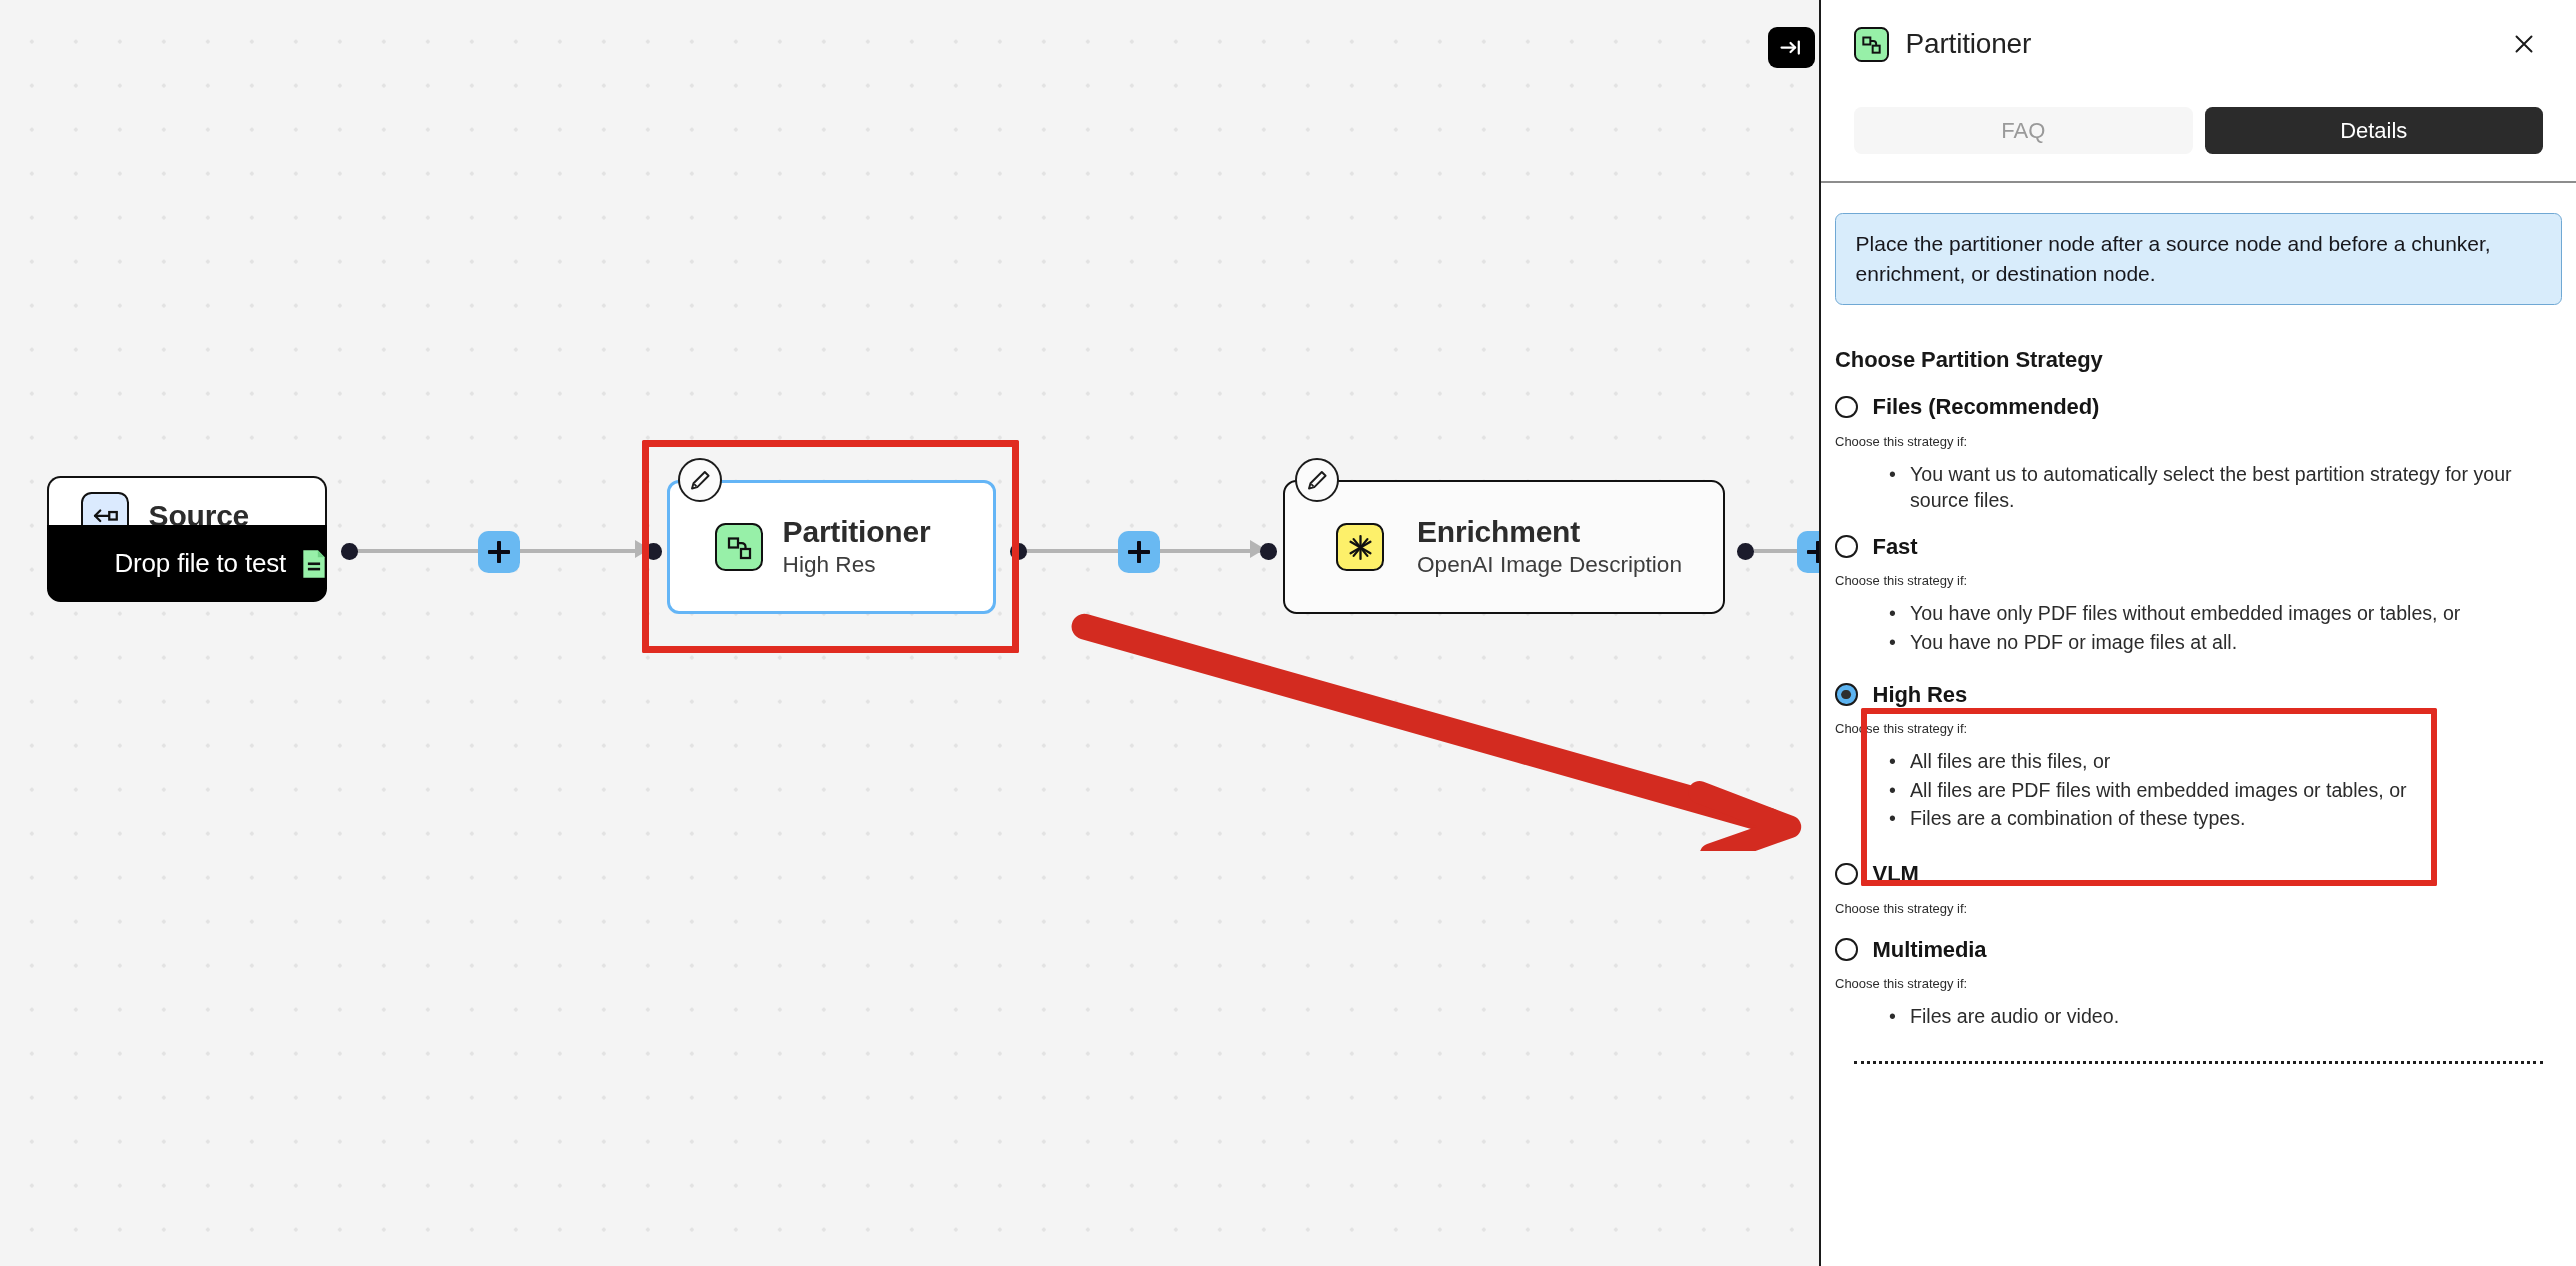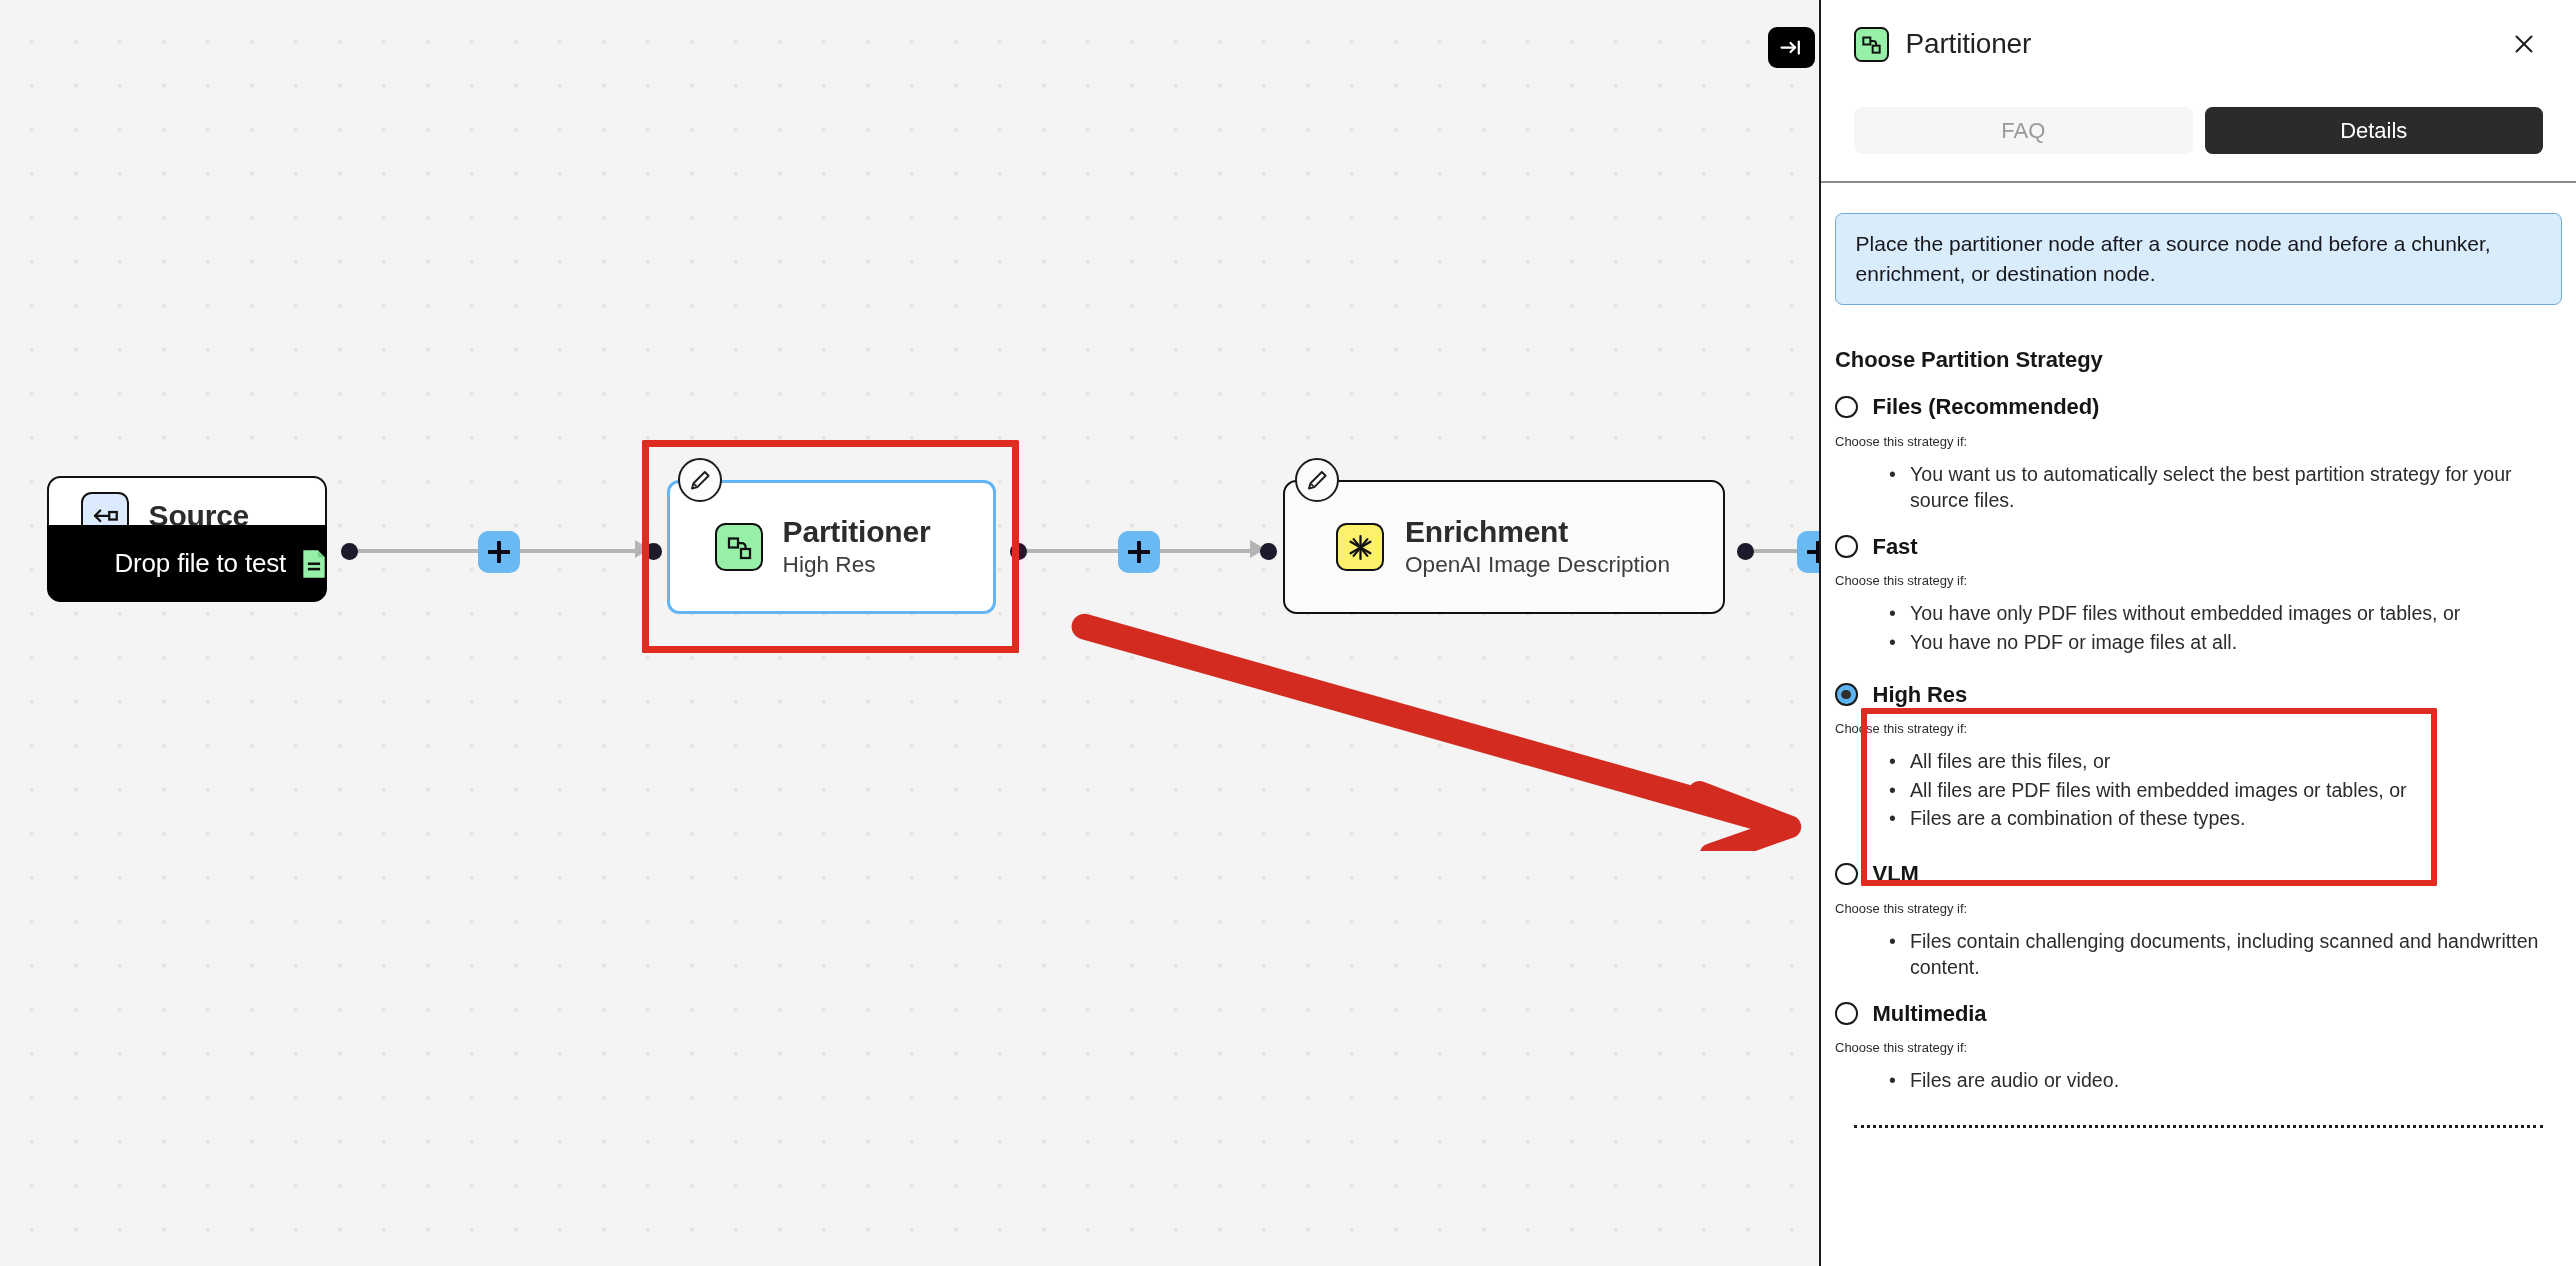--- a/index.html
+++ b/index.html
@@ -145,21 +145,21 @@
   #partitioner-node .node-inner { padding-left: 45px; gap: 19.6px; }
 
   
   #enrichment-node {
     left: 1283px;
     top: 480px;
     width: 442px;
     height: 134px;
     background: #fbfbfb;
   }
-  #enrichment-node .node-inner { padding-left: 51px; gap: 21px; }
+  #enrichment-node .node-inner { padding-left: 51px; gap: 33px; }
 
   
   .edit-pencil {
     position: absolute;
     width: 44px;
     height: 44px;
     border-radius: 50%;
     background: #fbfbfb;
     border: 2.3px solid #1c1c1c;
     display: flex;
@@ -569,23 +569,20 @@
           <li>Files are a combination of these types.</li>
         </ul>
       </div>
 
       <div class="option-block" style="margin-top:30px;">
         <div class="option-head">
           <span class="radio"></span>
           <span class="option-label">VLM</span>
         </div>
         <div class="option-prompt">Choose this strategy if:</div>
-        <ul class="option-bullets">
-          <li>Files contain challenging documents, including scanned and handwritten content.</li>
-        </ul>
       </div>
 
       <div class="option-block">
         <div class="option-head">
           <span class="radio"></span>
           <span class="option-label">Multimedia</span>
         </div>
         <div class="option-prompt">Choose this strategy if:</div>
         <ul class="option-bullets">
           <li>Files are audio or video.</li>

